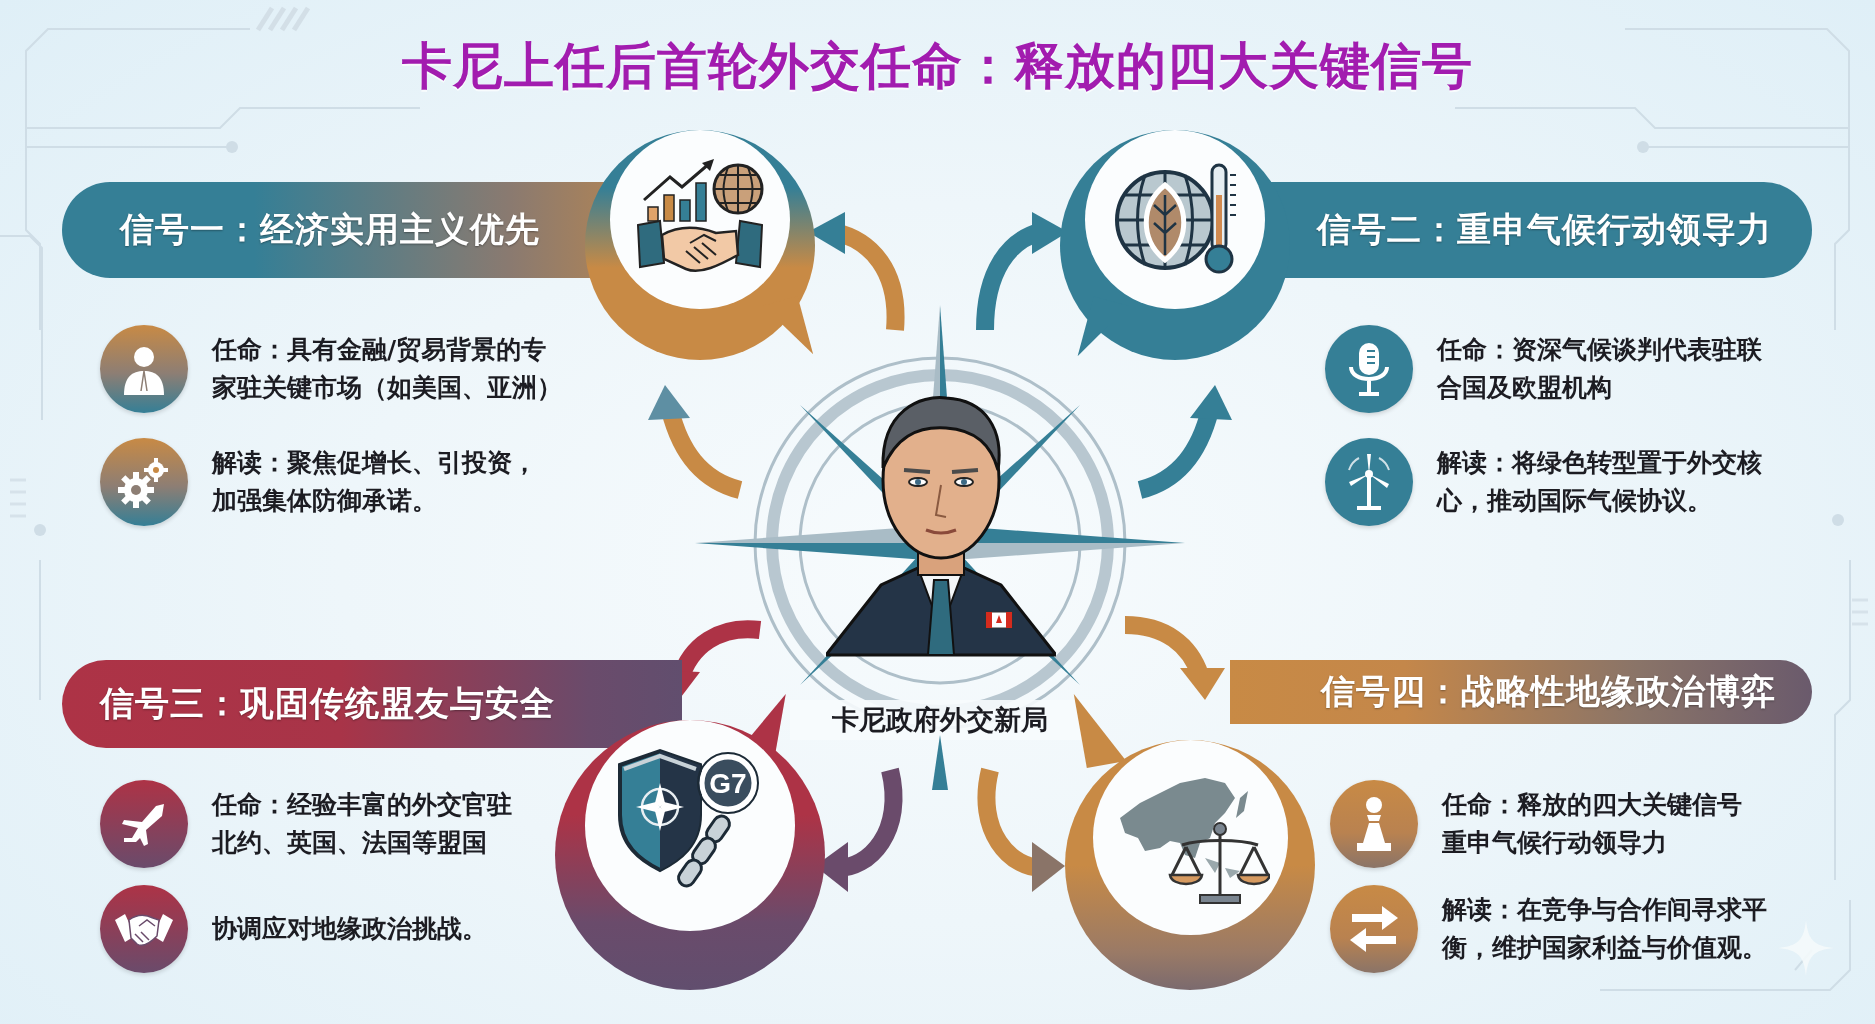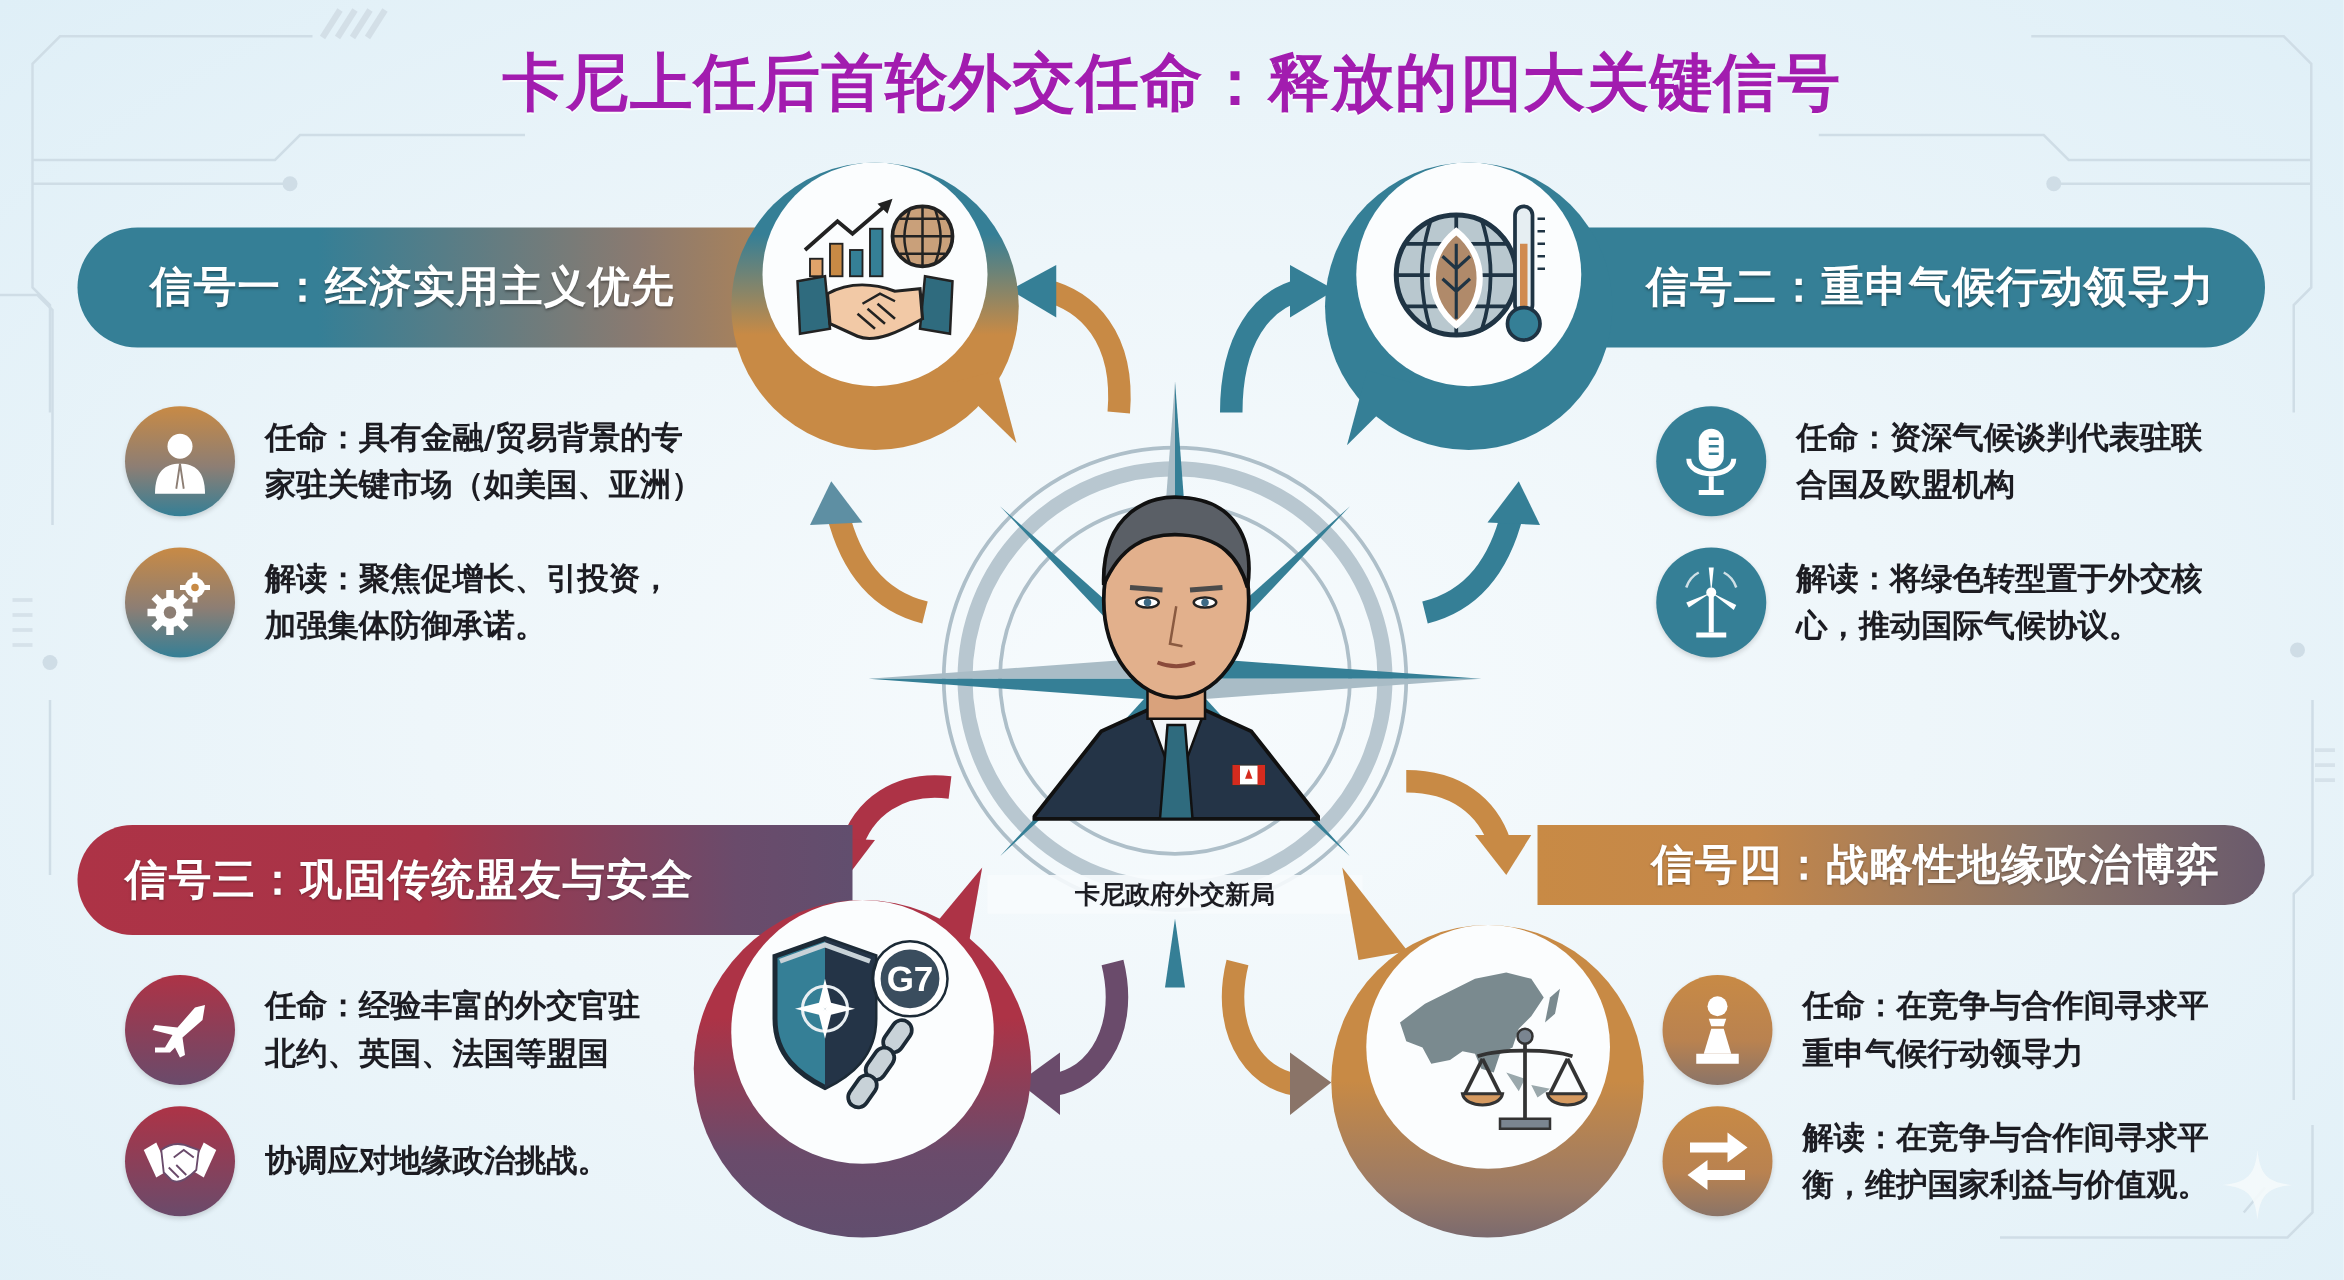--- a/index.html
+++ b/index.html
@@ -57,21 +57,21 @@
   .item .txt {
     margin-left: 24px; font-size: 25px; font-weight: bold; line-height: 38px; color: #1c1c22;
   }
   .ic-o { background: linear-gradient(180deg, #c88a45 0%, #8d7e74 55%, #357f96 100%); }
   .ic-t { background: #357f96; }
   .ic-r { background: linear-gradient(180deg, #ad3346 0%, #6a4b6b 100%); }
   .ic-g { background: linear-gradient(180deg, #c88a45 0%, #b98250 60%, #8a7468 100%); }
 
   .center-label {
     position: absolute; left: 790px; top: 700px; width: 300px; text-align: center;
-    font-size: 20px; font-weight: bold; color: #1c1c22;
+    font-size: 27px; font-weight: bold; color: #1c1c22;
     background: rgba(247,251,253,0.9); padding: 2px 0;
   }
   .arrow { position: absolute; }
   .sparkle { position: absolute; left: 1778px; top: 920px; }
 </style>
 </head>
 <body>
 
 <svg class="circuit" width="1875" height="1024" viewBox="0 0 1875 1024">
   <g fill="none" stroke="#cfdde6" stroke-width="2">
@@ -397,21 +397,21 @@
 <div class="item" style="left:1330px;top:780px">
   <div class="ic ic-g">
     <svg width="50" height="62" viewBox="0 0 50 62">
       <circle cx="25" cy="12" r="8" fill="#fff"></circle>
       <path d="M18 22 H32 L30 28 H20 Z" fill="#fff"></path>
       <path d="M20 30 H30 L36 50 H14 Z" fill="#fff"></path>
       <rect x="8" y="50" width="34" height="8" fill="#fff"></rect>
     </svg>
   </div>
   <div class="txt">
-    <div>任命：在竞争与合作间寻求平</div>
+    <div>任命：释放的四大关键信号</div>
     <div>重申气候行动领导力</div>
   </div>
 </div>
 <div class="item" style="left:1330px;top:885px">
   <div class="ic ic-g">
     <svg width="56" height="50" viewBox="0 0 56 50">
       <rect x="6" y="10" width="32" height="8" fill="#fff"></rect>
       <polygon points="36,2 52,14 36,26" fill="#fff"></polygon>
       <rect x="18" y="32" width="32" height="8" fill="#fff"></rect>
       <polygon points="20,24 4,36 20,48" fill="#fff"></polygon>

